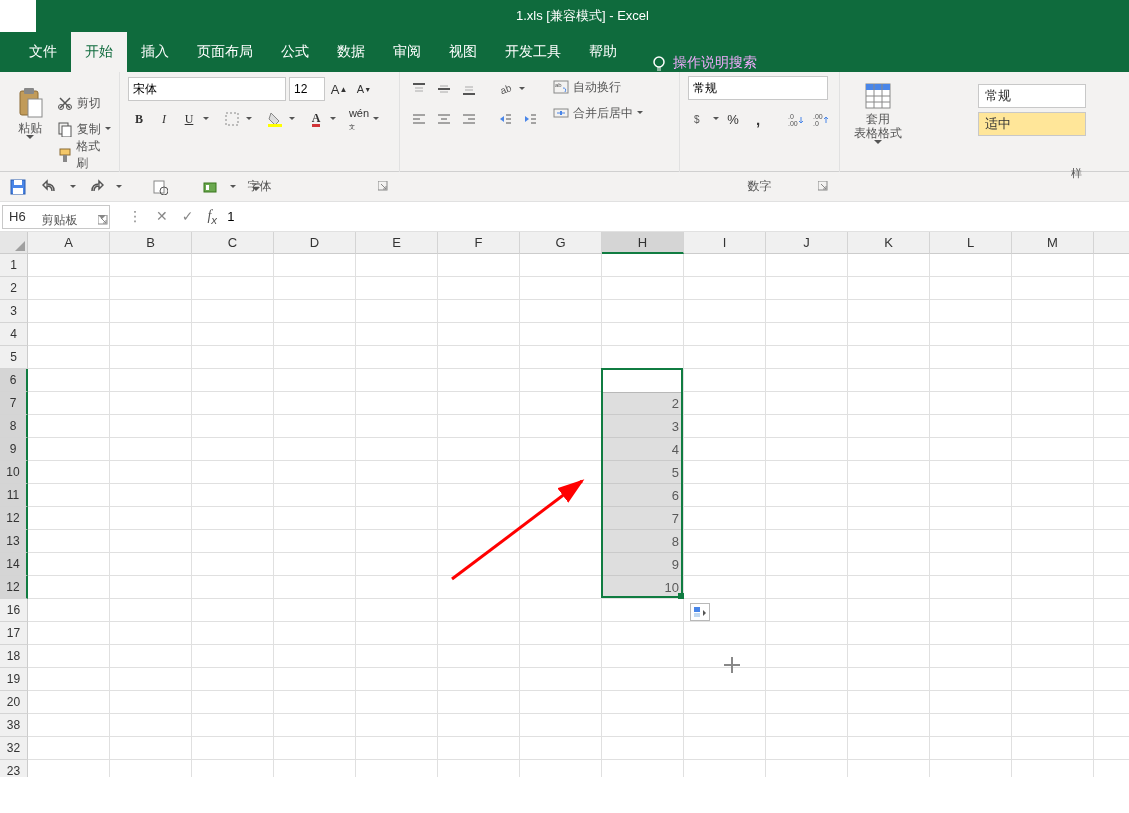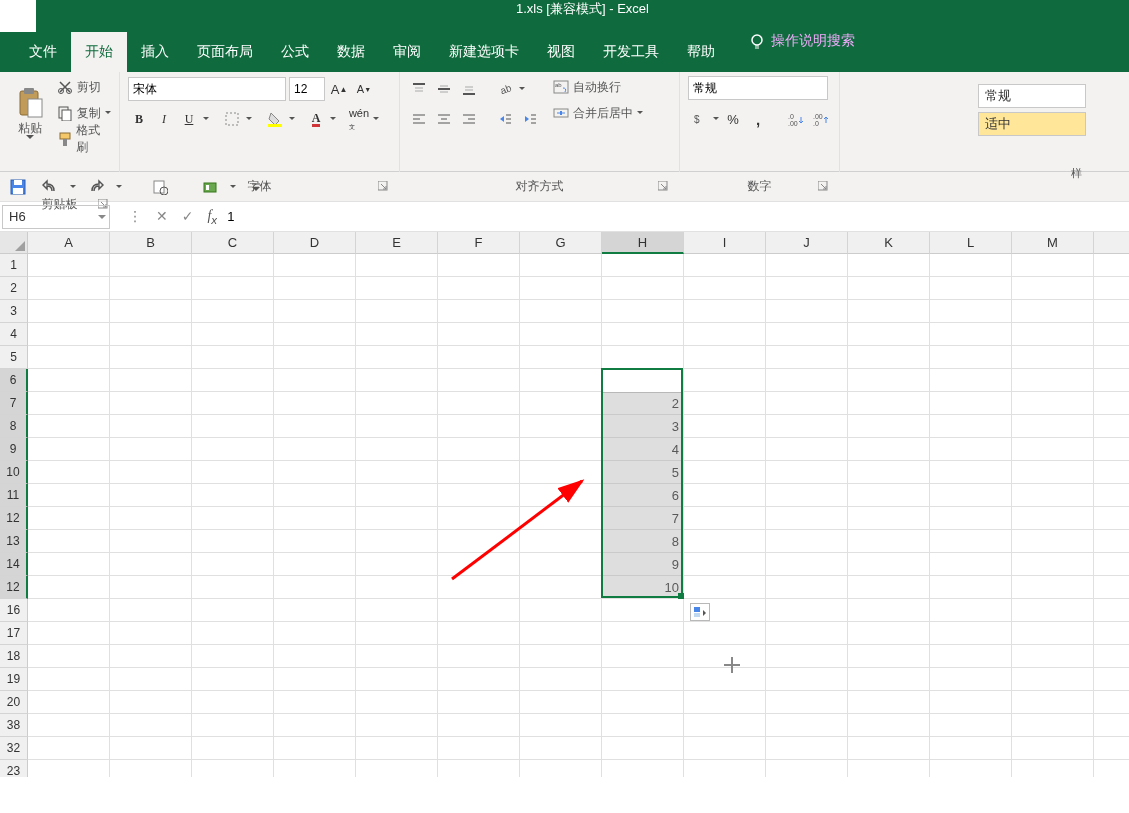--- a/index.html
+++ b/index.html
@@ -1,33 +1,33 @@
 <!DOCTYPE html>
 <html><head>
 <meta charset="utf-8">
 <style>
   * { box-sizing: border-box; margin:0; padding:0; font-family: "Microsoft YaHei", Arial, sans-serif; }
   body { width:1129px; height:813px; background:#fff; overflow:hidden; font-size:12px; color:#333; }
   
-  .titlebar { height:32px; background:#0f6b3d; display:flex; justify-content:center; color:#fff; font-size:13px;margin-left:36px; }
+  .titlebar { height:32px; background:#0f6b3d; display:flex; align-items:center; justify-content:center; color:#fff; font-size:13px;margin-left:36px; }
   
-  .tabs { height:40px; background:#0f6b3d; display:flex; align-items:flex-start; padding-left:15px; }
+  .tabs { height:40px; background:#0f6b3d; display:flex; align-items:flex-end; padding-left:15px; }
   .tab { padding:0 14px; height:40px; display:flex; align-items:center; color:#fff; font-size:14px; cursor:pointer; }
   .tab.active { background:#f3f2f1; color:#0f6b3d; }
   .tellme { display:flex; align-items:center; color:#f0abfc; margin-left:20px; font-size:14px; }
   .tellme svg { margin-right:6px; }
   
   .ribbon { height:100px; background:#f3f2f1; border-bottom:1px solid #d0d0d0; display:flex; position:relative; }
   .group { border-right:1px solid #e1e1e1; padding:4px 8px 0 8px; display:flex; flex-direction:column; justify-content:space-between; height:100px; position:relative; }
   .group-label { text-align:center; font-size:12px; color:#555; padding:2px 0 0; height:20px; position:relative;margin-top:44px; }
   .dlg-launch { position:absolute; right:2px; bottom:3px; width:12px; height:12px; display:flex; align-items:center; justify-content:center; }
   .gcontent { flex:1; display:flex; align-items:flex-start; }
   .bigbtn { display:flex; flex-direction:column; align-items:center; justify-content:center; width:46px; height:74px; cursor:pointer;}
   .bigbtn .lbl { font-size:12px; margin-top:2px; color:#555; text-align:center; line-height:14px; }
-  .smallbtns { display:flex; flex-direction:column; gap:4px; margin-left:4px; }
+  .smallbtns { display:flex; flex-direction:column; gap:4px; margin-left:4px;margin-top:16px; }
   .smallbtn { display:flex; align-items:center; gap:4px; font-size:12px; color:#555; cursor:pointer; height:22px;}
   .row { display:flex; align-items:center; gap:3px; height:26px; }
   .col { display:flex; flex-direction:column; gap:2px; }
   select, .combo { height:24px; border:1px solid #c8c8c8; background:#fff; font-size:12px; padding:0 4px; }
   .iconbtn { width:22px; height:22px; display:inline-flex; align-items:center; justify-content:center; cursor:pointer; border:1px solid transparent; }
   .styles-panel { display:flex; flex-direction:column; gap:4px; padding-top:4px; }
   .style-box { width:108px; height:24px; border:1px solid #c8c8c8; background:#fff; display:flex; align-items:center; padding-left:6px; font-size:13px; }
   .style-box.mid { background:#ffe699; }
   
   .qat { height:30px; background:#f3f2f1; border-bottom:1px solid #e1e1e1; display:flex; align-items:center; padding-left:6px; gap:8px;}
@@ -74,21 +74,20 @@
 </div>
 
 <div class="tabs" id="tabs">
     <div class="tab">文件</div>
     <div class="tab active">开始</div>
     <div class="tab">插入</div>
     <div class="tab">页面布局</div>
     <div class="tab">公式</div>
     <div class="tab">数据</div>
     <div class="tab">审阅</div>
-    <div class="tab">新建选项卡</div>
     <div class="tab">视图</div>
     <div class="tab">开发工具</div>
     <div class="tab">帮助</div>
     <div class="tellme">
       <svg width="16" height="16">
         <circle cx="8" cy="7" r="5" fill="none" stroke="#fff" stroke-width="1.5"></circle>
         <line x1="6" y1="13" x2="10" y2="13" stroke="#fff"></line>
         <line x1="6" y1="15" x2="10" y2="15" stroke="#fff"></line>
       </svg>
       <span>操作说明搜索</span>
@@ -298,28 +297,20 @@
               <rect x="1" y="4" width="14" height="8" fill="none" stroke="#888"></rect>
               <path d="M4 8 L7 8 M12 8 L9 8 M7 6 L9 8 L7 10 M9 6 L7 8 L9 10" stroke="#4a86e8" fill="none"></path>
             </svg>
           <span>合并后居中</span>
           <svg width="6" height="4">
               <path d="M0 0 L3 3 L6 0" fill="#555"></path>
             </svg>
         </div>
       </div>
     </div>
-    <div class="group-label"><span>对齐方式</span>
-      <span class="dlg-launch">
-          <svg width="10" height="10">
-            <rect x="0" y="0" width="9" height="9" fill="none" stroke="#888"></rect>
-            <path d="M3 3 L8 8 M8 5 V8 H5" stroke="#888" fill="none"></path>
-          </svg>
-        </span>
-    </div>
   </div>
 
   <div class="group" style="width:160px">
     <div class="gcontent col" style="gap:6px;width:100%">
       <input class="combo" style="width: 140px;" value="常规">
       <div class="row">
         <span class="iconbtn">
             <svg width="14" height="14">
               <text x="2" y="11" font-size="10" fill="#555">$</text>
             </svg>
@@ -351,20 +342,35 @@
           <svg width="10" height="10">
             <rect x="0" y="0" width="9" height="9" fill="none" stroke="#888"></rect>
             <path d="M3 3 L8 8 M8 5 V8 H5" stroke="#888" fill="none"></path>
           </svg>
         </span>
     </div>
   </div>
 
   <div class="group" style="width:130px;border-right:none">
     <div class="gcontent">
+      <div class="bigbtn" style="width:60px">
+        <svg width="28" height="28">
+            <rect x="2" y="2" width="24" height="24" fill="#fff" stroke="#888"></rect>
+            <rect x="2" y="2" width="24" height="6" fill="#4a86e8"></rect>
+            <line x1="10" y1="2" x2="10" y2="26" stroke="#888"></line>
+            <line x1="18" y1="2" x2="18" y2="26" stroke="#888"></line>
+            <line x1="2" y1="14" x2="26" y2="14" stroke="#888"></line>
+            <line x1="2" y1="20" x2="26" y2="20" stroke="#888"></line>
+          </svg>
+        <span class="lbl" style="white-space:pre">套用
+表格格式</span>
+        <svg width="8" height="5">
+            <path d="M0 0 L4 4 L8 0" fill="#555"></path>
+          </svg>
+      </div>
     </div>
     <div class="group-label"></div>
   </div>
 
   <div class="group" style="width:122px;border-right:none;padding-top:8px">
     <div class="styles-panel">
       <div class="style-box">
           <span>常规</span>
         </div>
       <div class="style-box mid">

